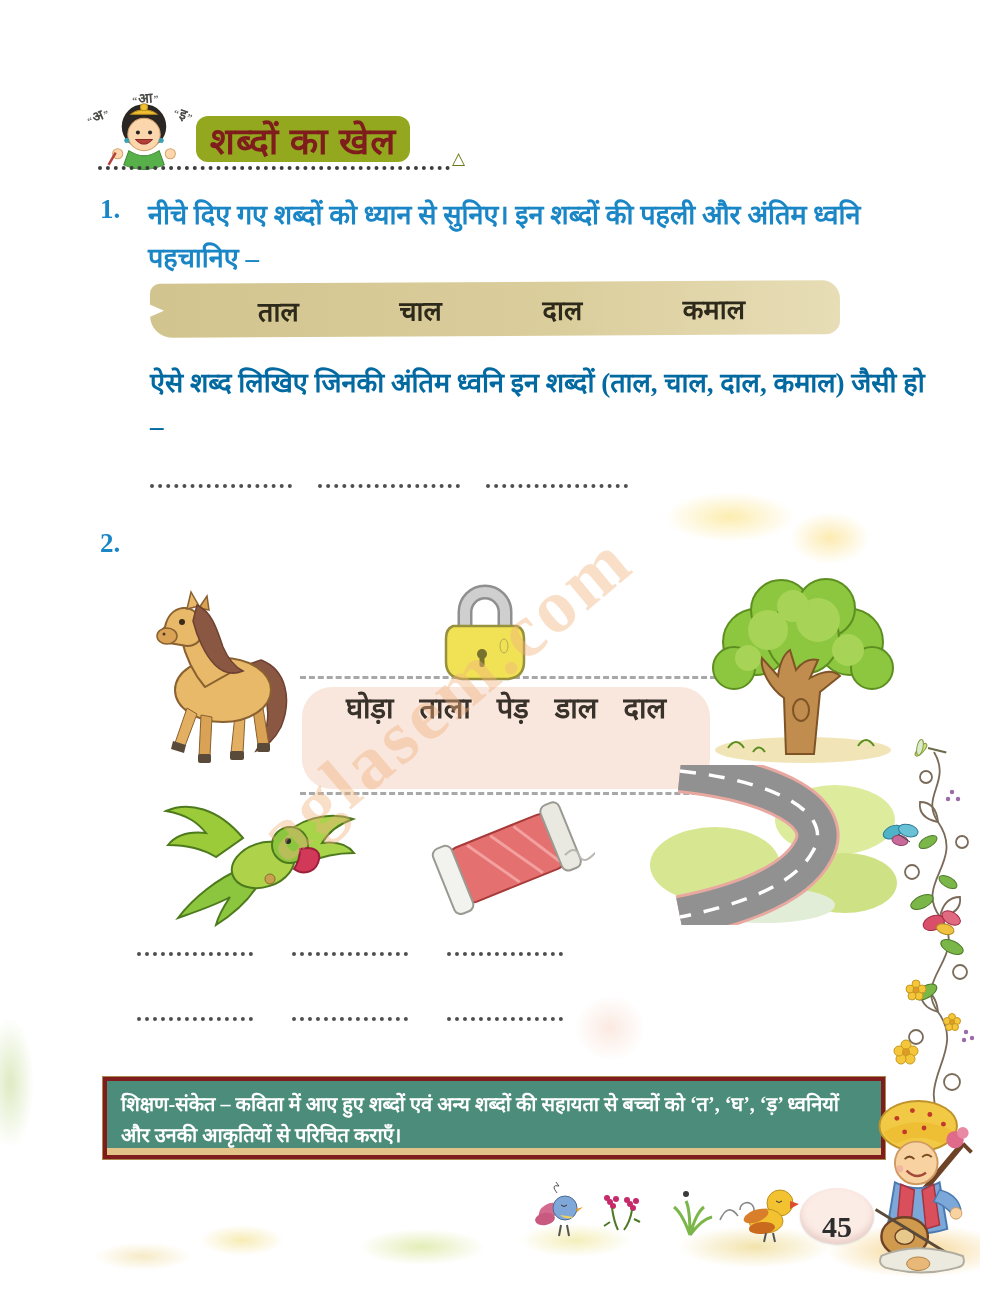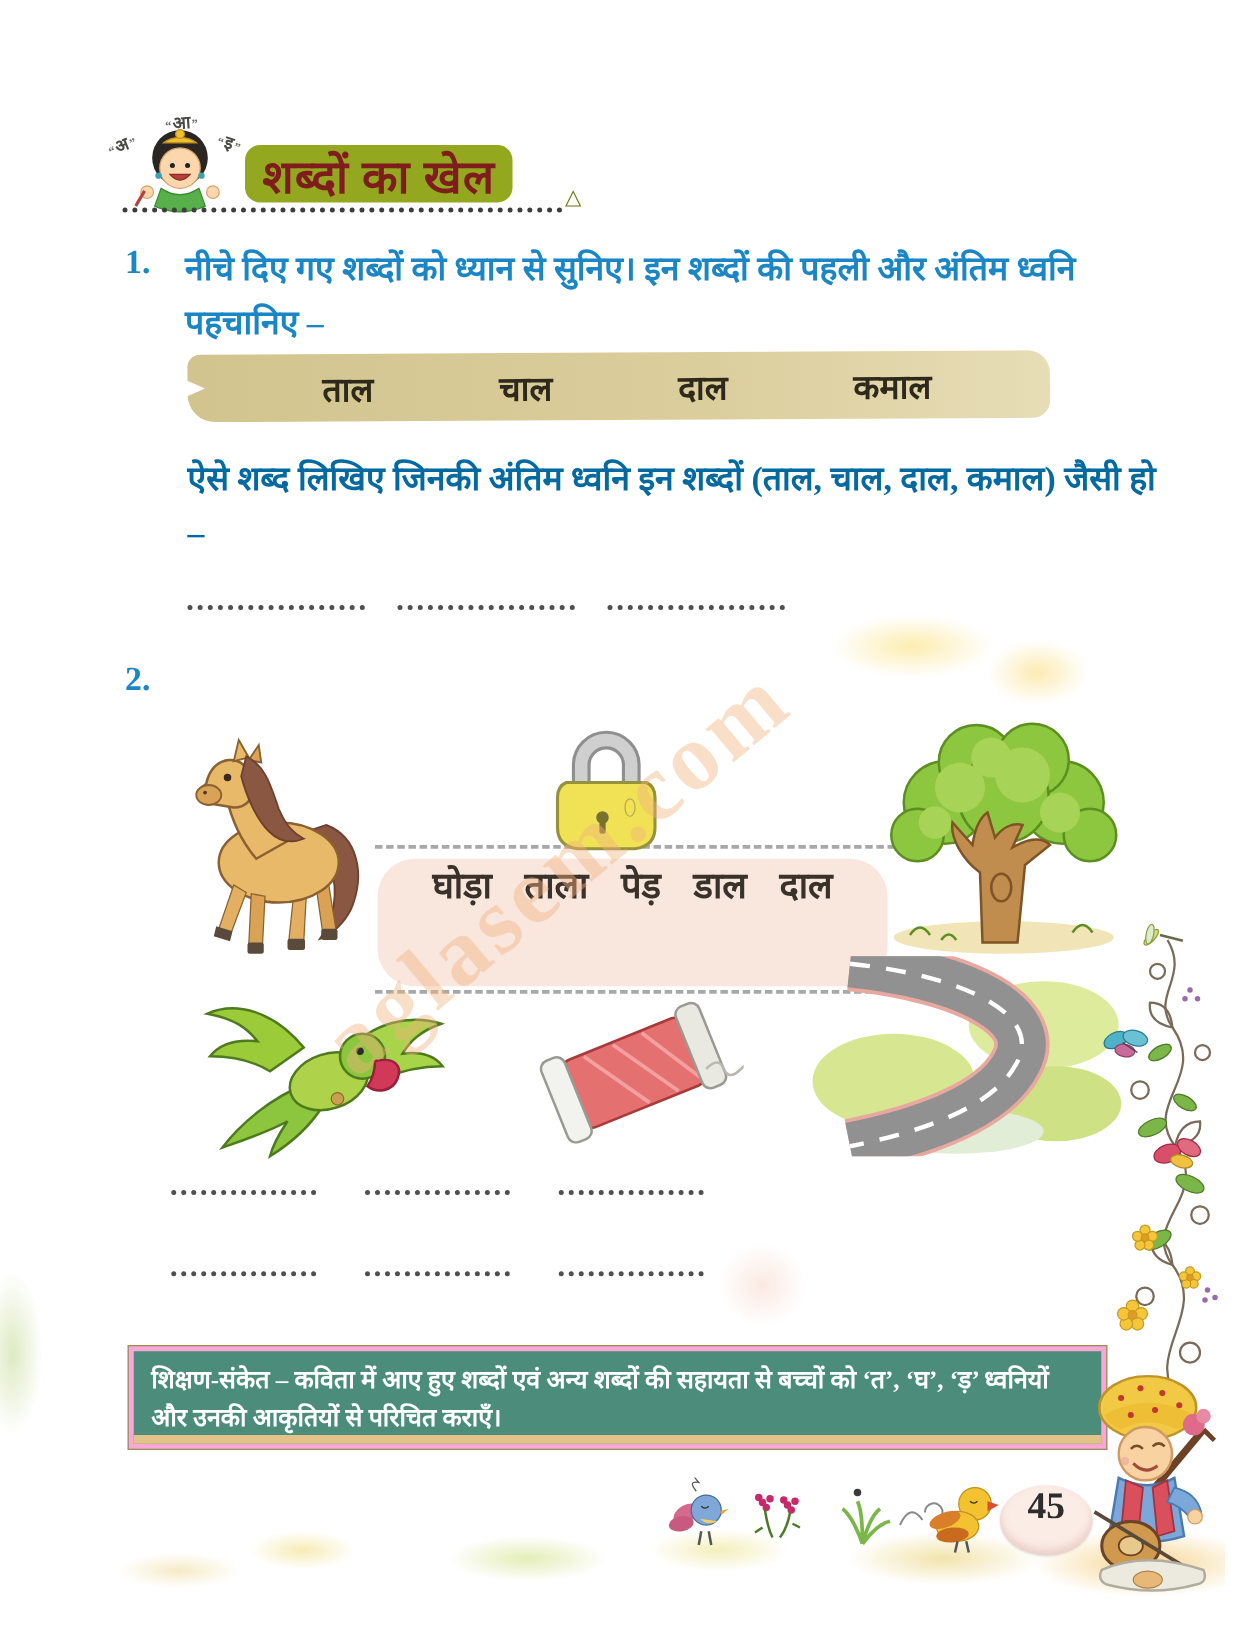--- a/index.html
+++ b/index.html
@@ -52,28 +52,28 @@
   
   .dash-line{border-top:3px dashed #a8a8a8;height:0;}
   .dash-top{left:300px;top:676px;width:416px;}
   .dash-bottom{left:300px;top:792px;width:416px;}
   .word-box{left:302px;top:687px;width:408px;height:102px;background:#f9e7de;border-radius:30px;
         display:flex;flex-direction:column;justify-content:flex-start;gap:4px;}
   .word-box-row{display:flex;justify-content:center;gap:26px;font-size:29px;font-weight:600;color:#39322a;}
 
   
   .note{left:103px;top:1077px;width:782px;height:82px;background:#4b8d7a;
-        border:4px solid #f9a8d4;box-sizing:border-box;box-shadow:0 0 0 1px #a98850;}
+        border:4px solid #7f1d1d;box-sizing:border-box;box-shadow:0 0 0 1px #a98850;}
   .note::after{content:"";position:absolute;left:0;right:0;bottom:0;height:7px;background:#e3c287;}
   .note-text{padding:8px 14px 0 14px;color:#ffffff;font-size:20px;line-height:1.55;font-weight:600;}
   .note-label{font-weight:bold;}
 
   
   .page-oval{left:800px;top:1188px;width:74px;height:56px;background:#fcece6;border-radius:50%;
-        display:flex;align-items:flex-start;justify-content:center;font-size:30px;font-weight:bold;color:#2d2d2d;
+        display:flex;align-items:flex-end;justify-content:center;font-size:30px;font-weight:bold;color:#2d2d2d;
         box-shadow:inset 0 -4px 7px rgba(200,150,140,.35),0 1px 2px rgba(0,0,0,.15);z-index:4;}
   .wash{left:80px;top:1188px;width:900px;height:95px;z-index:1;background:
      radial-gradient(60px 22px at 18% 55%,rgba(240,220,120,.55),transparent 70%),
      radial-gradient(90px 26px at 38% 62%,rgba(200,220,110,.5),transparent 70%),
      radial-gradient(80px 24px at 55% 55%,rgba(235,225,130,.55),transparent 70%),
      radial-gradient(110px 30px at 75% 62%,rgba(230,200,90,.5),transparent 70%),
      radial-gradient(130px 38px at 93% 66%,rgba(240,185,70,.6),transparent 70%),
      radial-gradient(70px 20px at 7% 72%,rgba(235,210,130,.45),transparent 70%);}
 
   

